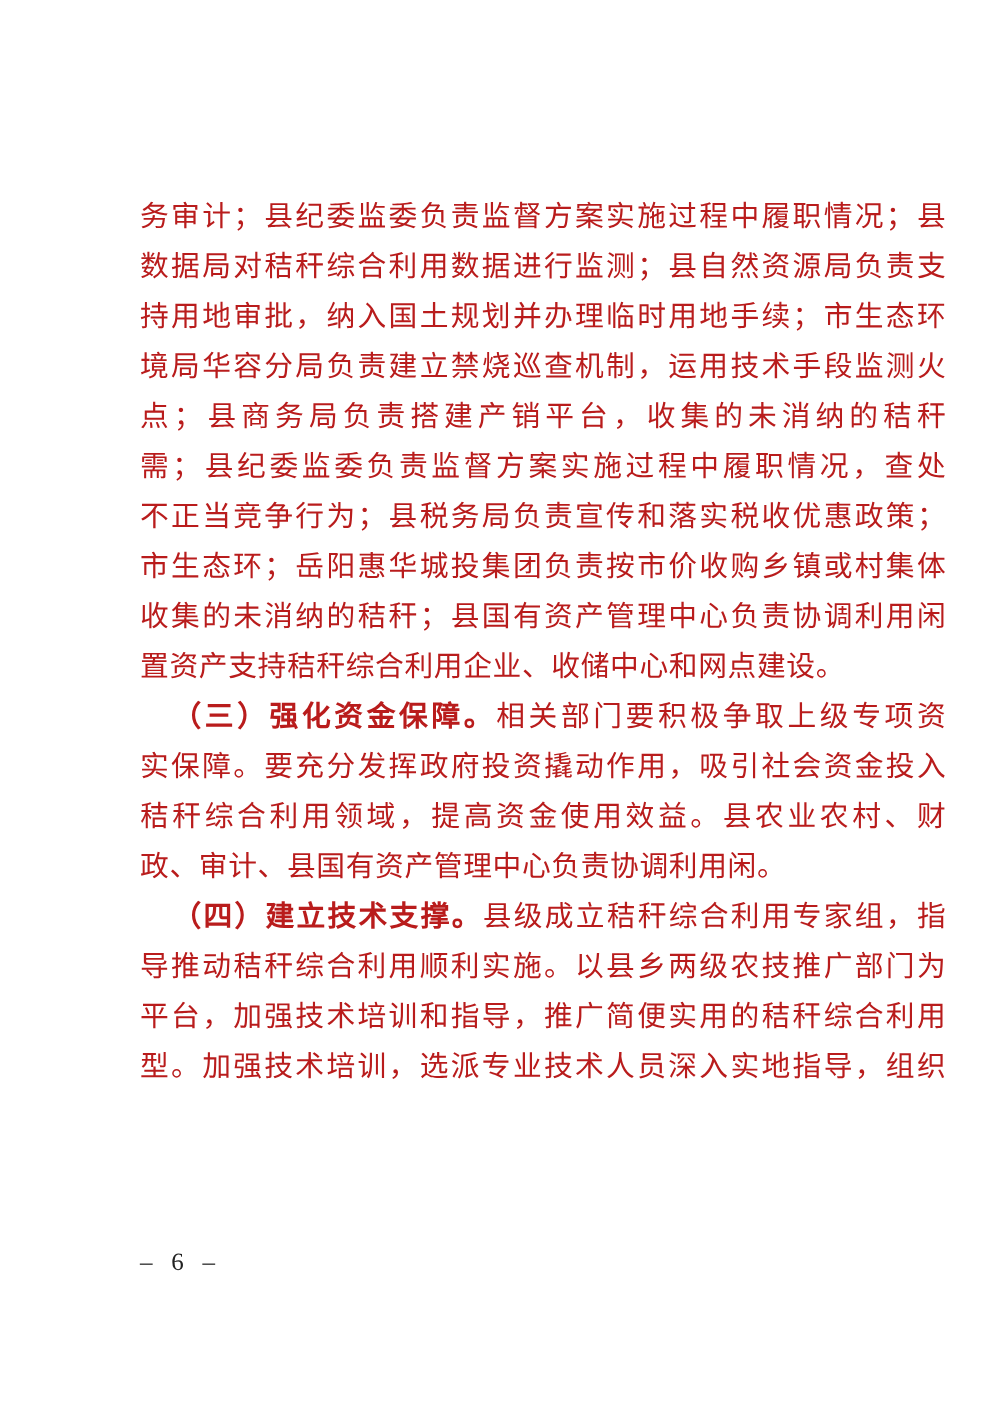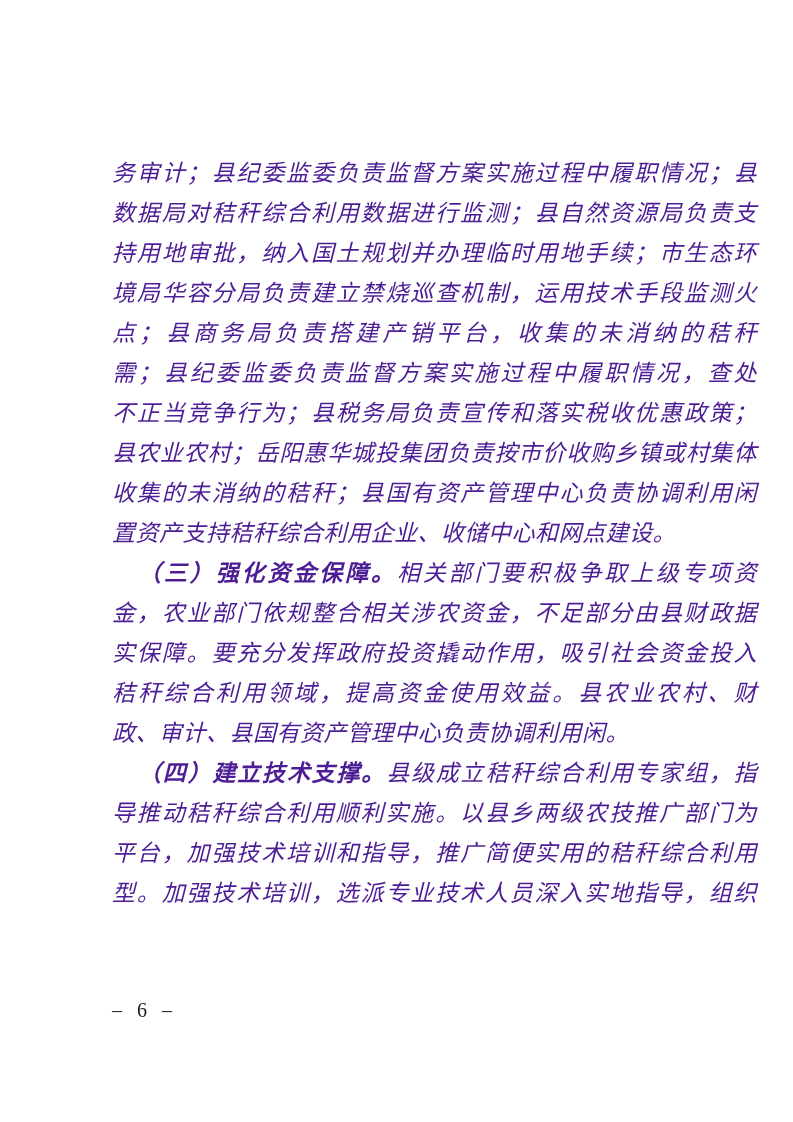--- a/index.html
+++ b/index.html
@@ -19,23 +19,22 @@
     position: absolute;
     left: 112px;
     top: 154px;
     width: 645px;
   }
   .line {
     height: 40px;
     line-height: 40px;
     font-size: 23px;
     letter-spacing: 0.5px;
-    color: #4c1d95;
+    color: #b91c1c;
     text-align: left;
-    font-style: italic;
   }
   .line.j {
     text-align: justify;
     text-align-last: justify;
   }
   .line.indent {
     text-indent: 26px;
   }
   .heading-run {
     font-weight: 700;
@@ -54,25 +53,24 @@
 
 <div class="page">
   <main class="doc-body">
       <div class="line j">务审计；县纪委监委负责监督方案实施过程中履职情况；县</div>
       <div class="line j">数据局对秸秆综合利用数据进行监测；县自然资源局负责支</div>
       <div class="line j">持用地审批，纳入国土规划并办理临时用地手续；市生态环</div>
       <div class="line j">境局华容分局负责建立禁烧巡查机制，运用技术手段监测火</div>
       <div class="line j">点；县商务局负责搭建产销平台，收集的未消纳的秸秆</div>
       <div class="line j">需；县纪委监委负责监督方案实施过程中履职情况，查处</div>
       <div class="line j">不正当竞争行为；县税务局负责宣传和落实税收优惠政策；</div>
-      <div class="line j">县农业农村；岳阳惠华城投集团负责按市价收购乡镇或村集体</div>
+      <div class="line j">市生态环；岳阳惠华城投集团负责按市价收购乡镇或村集体</div>
       <div class="line j">收集的未消纳的秸秆；县国有资产管理中心负责协调利用闲</div>
       <div class="line">置资产支持秸秆综合利用企业、收储中心和网点建设。</div>
       <div class="line j indent"><span class="heading-run">（三）强化资金保障。</span>相关部门要积极争取上级专项资</div>
-      <div class="line j">金，农业部门依规整合相关涉农资金，不足部分由县财政据</div>
       <div class="line j">实保障。要充分发挥政府投资撬动作用，吸引社会资金投入</div>
       <div class="line j">秸秆综合利用领域，提高资金使用效益。县农业农村、财</div>
       <div class="line">政、审计、县国有资产管理中心负责协调利用闲。</div>
       <div class="line j indent"><span class="heading-run">（四）建立技术支撑。</span>县级成立秸秆综合利用专家组，指</div>
       <div class="line j">导推动秸秆综合利用顺利实施。以县乡两级农技推广部门为</div>
       <div class="line j">平台，加强技术培训和指导，推广简便实用的秸秆综合利用</div>
       <div class="line j">型。加强技术培训，选派专业技术人员深入实地指导，组织</div>
     </main>
   <div class="page-number">– 6 –</div>
 </div>

